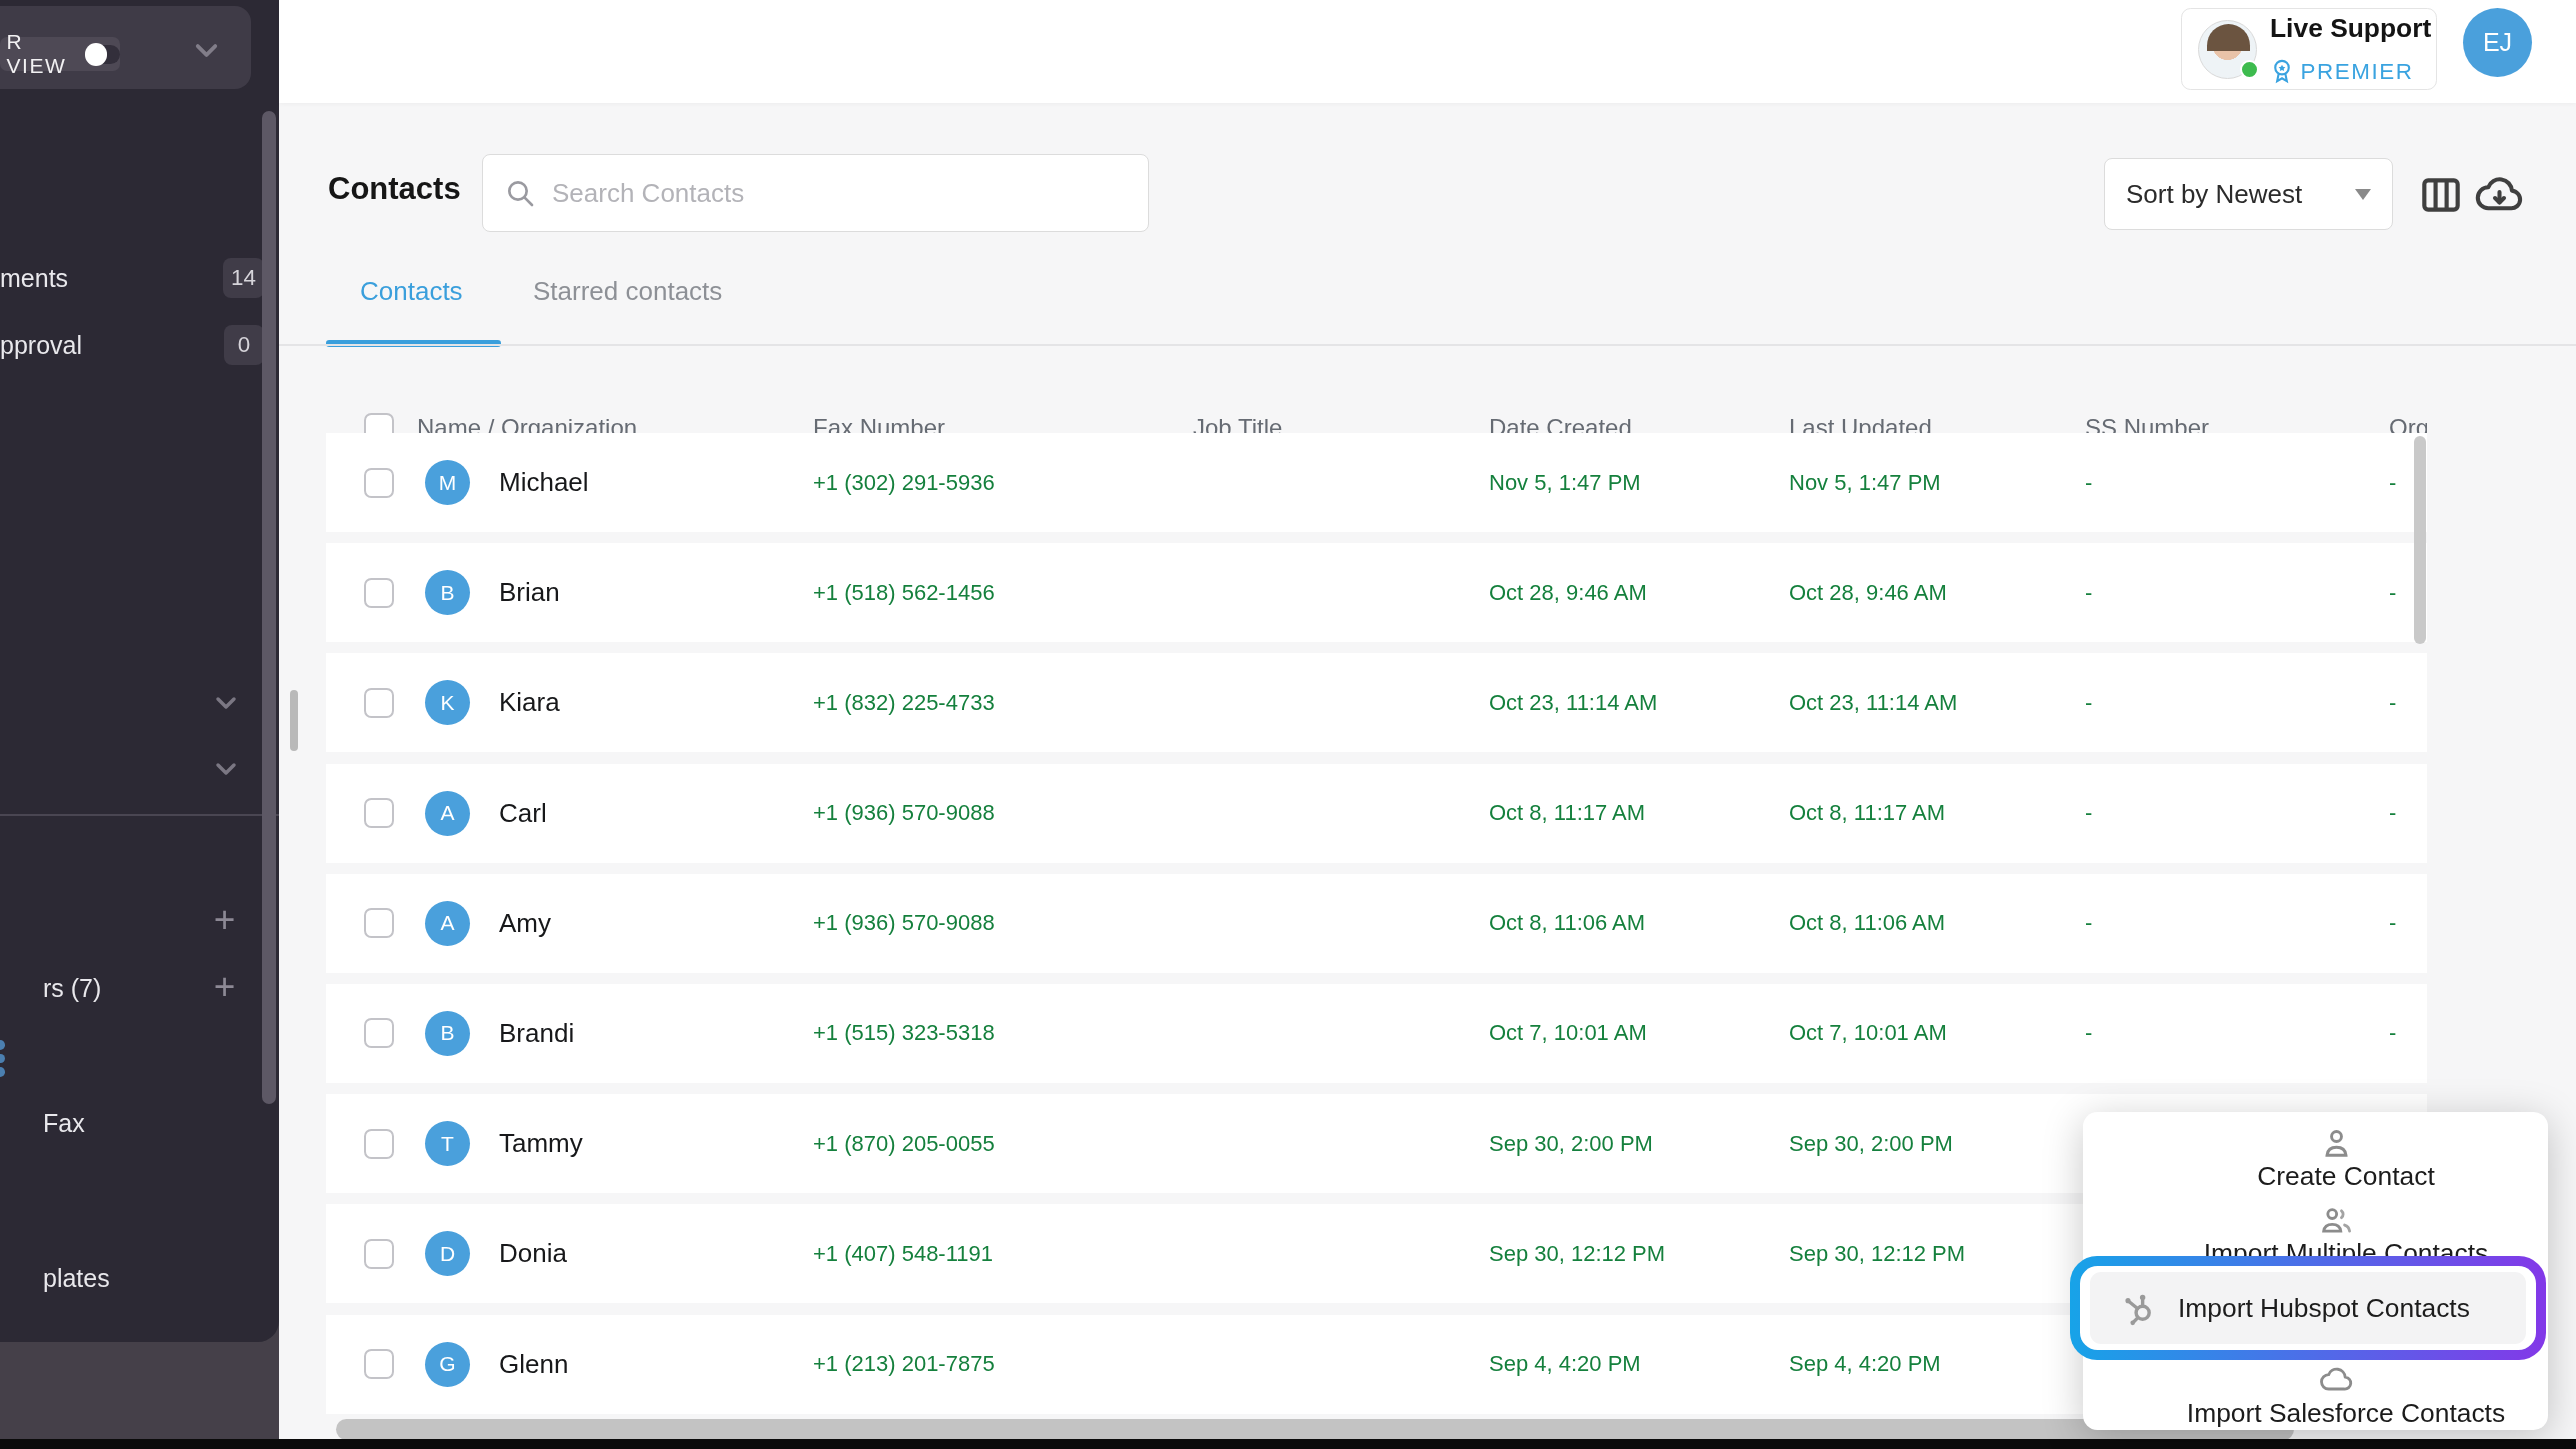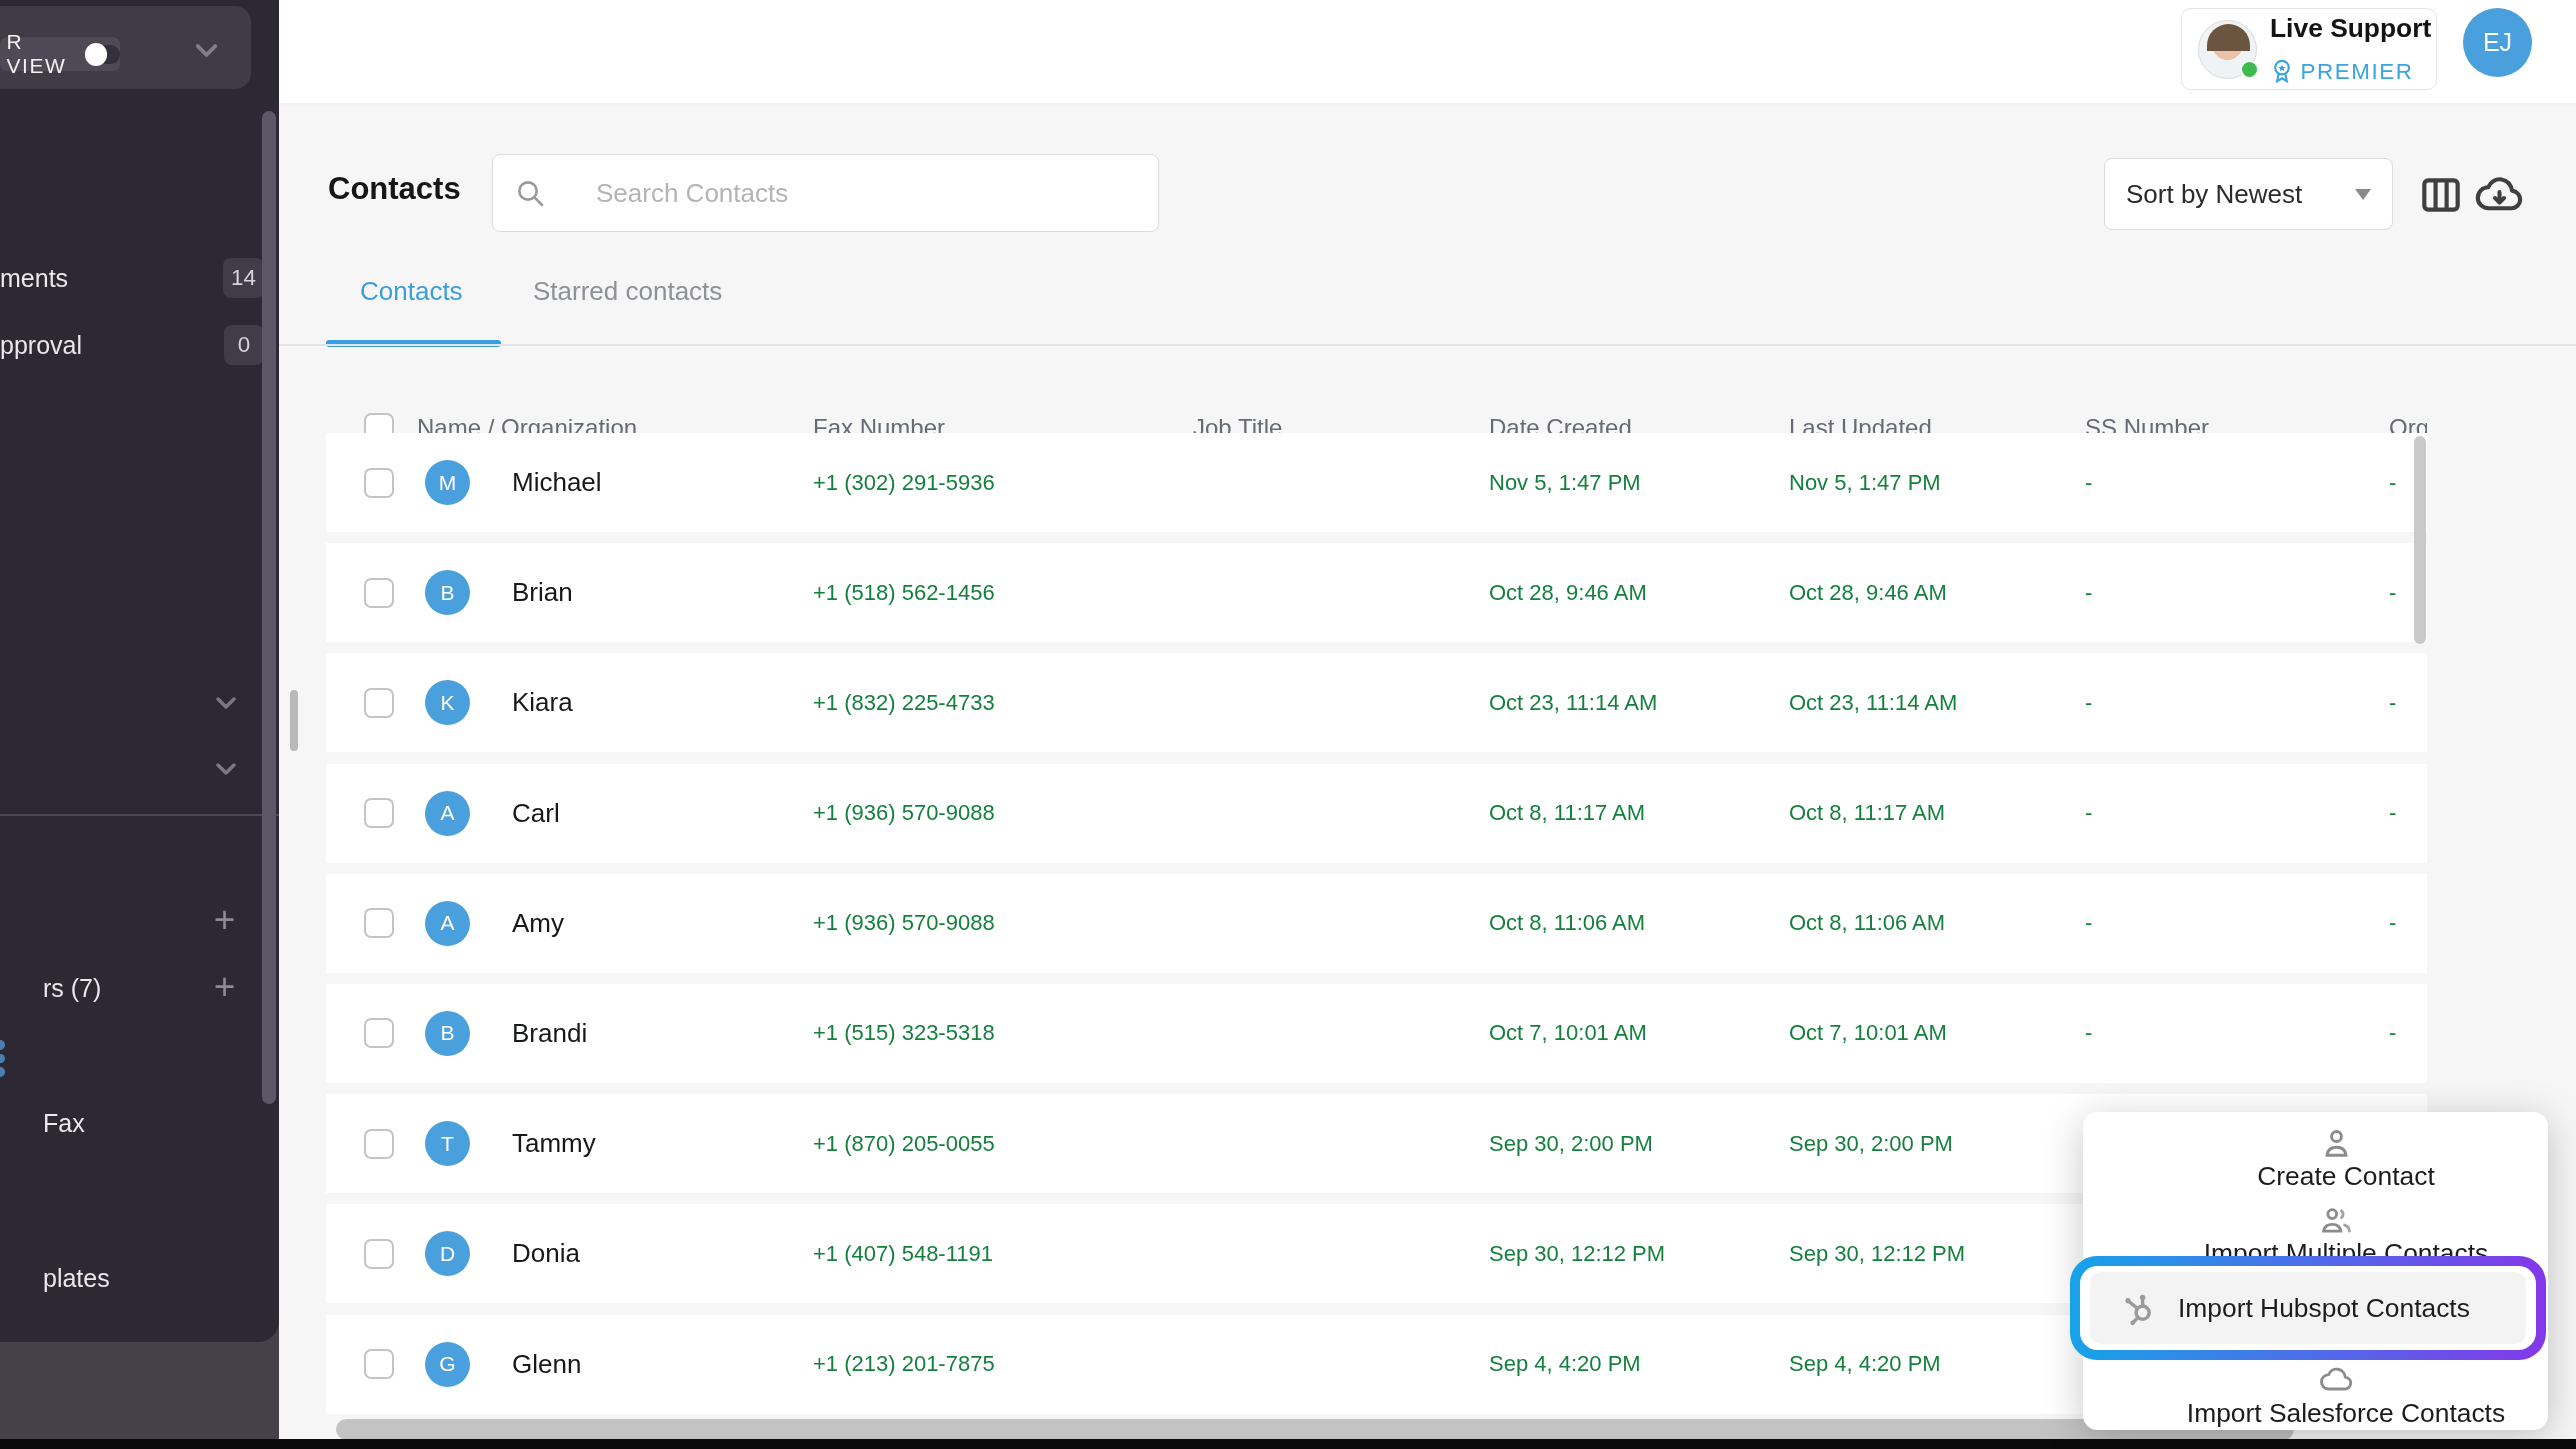--- a/index.html
+++ b/index.html
@@ -38,21 +38,21 @@
   .live-avatar { position:relative; width:59px; height:59px; margin-left:16px; border-radius:50%; border:1.6px solid #d9d9d9; background:radial-gradient(circle at 50% 42%, #e9c3a8 0 34%, #eef3f6 35%); overflow:visible; }
   .live-avatar .hair { position:absolute; left:8px; top:3.2px; width:43px; height:27px; border-radius:22.4px 22.4px 0 0; background:#6b5440; }
   .online-dot { position:absolute; right:-3.2px; bottom:-1.6px; width:19px; height:19px; background:#3dbb4e; border:2.4px solid #fff; border-radius:50%; }
   .live-texts { margin-left:13px; }
   .live-title { font-size:26.4px; font-weight:bold; color:#141414; }
   .live-tier { display:flex; align-items:center; gap:6.4px; margin-top:14px; color:#3aa3e0; font-size:22.4px; letter-spacing:1.6px; }
   .user-avatar { position:absolute; left:2184px; top:8px; width:69px; height:69px; background:#4aa0dc; border-radius:50%; color:#fff; font-size:25px; display:flex; align-items:center; justify-content:center; cursor:pointer; }
 
   
   .page-title { position:absolute; left:328px; top:171px; font-size:31px; font-weight:bold; color:#161616; }
-  .search-box { position:absolute; left:492px; top:154px; width:667px; height:78px; background:#fff; border:1.6px solid #dcdcdc; border-radius:8px; display:flex; align-items:center; padding-left:21px;gap:34px; }
+  .search-box { position:absolute; left:482px; top:154px; width:667px; height:78px; background:#fff; border:1.6px solid #dcdcdc; border-radius:8px; display:flex; align-items:center; padding-left:21px; }
   .search-box input { border:none; outline:none; font-size:26px; color:#333; width:561px; margin-left:16px; font-family:"Liberation Sans", sans-serif; }
   .search-box input::placeholder { color:#b3b3b8; }
   .sort-btn { position:absolute; left:2104px; top:158px; width:289px; height:72px; background:#fff; border:1.6px solid #dcdcdc; border-radius:8px; display:flex; align-items:center; padding:0 21px; cursor:pointer; }
   .sort-label { font-size:26px; color:#2b2b2b; flex:1; }
   .caret-down { width:0; height:0; border-left:8.8px solid transparent; border-right:8.8px solid transparent; border-top:11.2px solid #8a8a8a; }
   .tool-icon { position:absolute; top:170px; width:50px; height:50px; cursor:pointer; }
 
   
   .tab { position:absolute; font-size:26px; cursor:pointer; }
   .tab.active { color:#3a9fdc; }
@@ -64,21 +64,21 @@
   .thead { position:absolute; left:326px; top:336px; width:2101px; height:87px; display:grid; grid-template-columns:91px 396px 380px 296px 300px 296px 304px 1fr; align-items:center; overflow:hidden;margin-top:48px; }
   .th { font-size:24px; color:#666b73; white-space:nowrap; }
   .checkbox { width:30px; height:30px; border:2.4px solid #c3c3c8; border-radius:7.2px; background:#fff; cursor:pointer; }
   .th-check { margin-left:38px; }
 
   .tbody { position:absolute; left:326px; top:433px; width:2101px; }
   .row { width:2101px; height:99px; background:#fff; margin-bottom:11.2px; display:grid; grid-template-columns:91px 396px 380px 296px 300px 296px 304px 1fr; align-items:center; overflow:hidden; }
   .cell { font-size:22px; color:#15803d; white-space:nowrap; }
   .name-cell { display:flex; align-items:center; }
   .avatar { width:45px; height:45px; border-radius:50%; background:#4aa0dc; color:#fff; font-size:21px; display:flex; align-items:center; justify-content:center; margin-left:8px; flex:0 0 auto; }
-  .name-text { margin-left:42px; font-size:26px; color:#17181a; }
+  .name-text { margin-left:29px; font-size:26px; color:#17181a; }
   .row .checkbox { margin-left:38px; }
 
   .v-scrollbar { position:absolute; left:2414px; top:436px; width:12px; height:208px; background:#c9c9c9; border-radius:6.4px; }
   .mini-scrollbar { position:absolute; left:290px; top:690px; width:8px; height:61px; background:#b9b9b9; border-radius:4.8px; }
   .h-scrollbar { position:absolute; left:336px; top:1419px; width:1958px; height:21px; background:#c3c3c3; border-radius:10.4px; }
   .bottom-strip { position:absolute; left:0; top:1439px; width:2576px; height:9.6px; background:#0b0b0b; }
 
   
   .menu { position:absolute; left:2083px; top:1112px; width:465px; height:318px; background:#fff; border-radius:14.4px; box-shadow:0 8px 40px rgba(0,0,0,0.22); }
   .menu-item { position:absolute; left:0; width:465px; height:53px; display:flex; align-items:center; padding-left:42px; cursor:pointer;flex-direction:column; }

